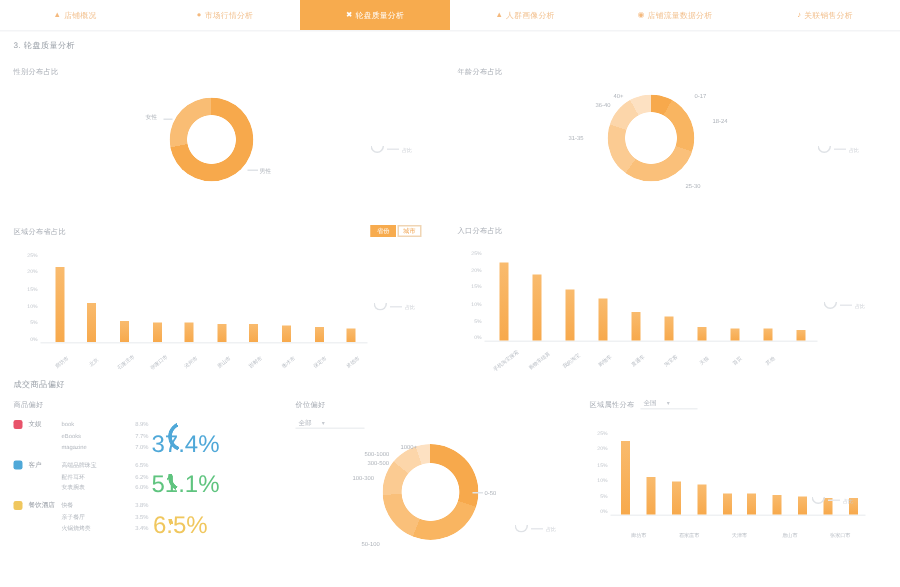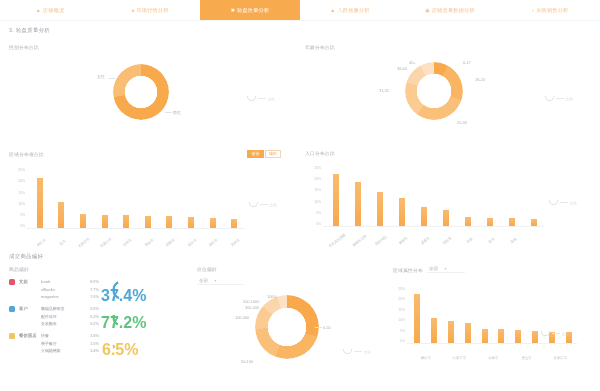--- a/index.html
+++ b/index.html
@@ -64,21 +64,21 @@
   .axisline{position:absolute;background:#eff1f3;height:1px;}
 
   
   .blip{position:absolute;display:flex;align-items:center;gap:2px;}
   .blip .arc{width:7px;height:4px;border:1px solid #dfe2e6;border-top:none;
              border-radius:0 0 7px 7px;}
   .blip .bt{font-size:3.4px;color:#c8ccd2;}
   .blip .bl{width:8px;height:1px;background:#e6e8ec;}
 
   
-  .pref-rows{display:flex;flex-direction:column;gap:0;font-weight:bold;}
+  .pref-rows{display:flex;flex-direction:column;gap:0;}
   .pref-row{display:flex;align-items:flex-start;padding:3px 0 2px 0;}
   .pref-ico{width:6px;height:6px;border-radius:1.5px;margin:0 4px 0 9px;flex:none;}
   .pref-cat{width:22px;font-size:4.4px;color:#9ba0a8;flex:none;}
   .pref-items{flex:none;width:58px;display:flex;flex-direction:column;gap:2.5px;}
   .pref-item{display:flex;justify-content:space-between;font-size:3.9px;color:#b3b8bf;}
   .pref-item .pv{color:#c0c5cc;}
   .gauge-cell{flex:none;width:46px;display:flex;align-items:center;justify-content:center;
               position:relative;height:22px;}
   .gauge{width:20px;height:20px;border-radius:50%;position:relative;}
 </style>
@@ -349,21 +349,21 @@
           </div>
           <div class="pref-item">
             <span>女表腕表</span>
             <span class="pv">6.0%</span>
           </div>
         </div>
         <div class="gauge-cell">
           <div class="gauge" style="background:conic-gradient(from 210deg,#5fc47f 0 20.4%, transparent 20.4% 100%);
                -webkit-mask:radial-gradient(circle, transparent 0 7.2px, #000 7.6px);
                        mask:radial-gradient(circle, transparent 0 7.2px, #000 7.6px);"></div>
-          <div class="gtxt" style="color:#5fc47f;left:2px;top:8px;position:absolute;">77.2%</div>
+          <div class="gtxt" style="color:#5fc47f;left:2px;top:8px;position:absolute;">51.1%</div>
         </div>
       </div>
 
       <div class="pref-row">
         <div class="pref-ico" style="background:#f0c75e;"></div>
         <div class="pref-cat">餐饮酒店</div>
         <div class="pref-items">
           <div class="pref-item">
             <span>快餐</span>
             <span class="pv">3.8%</span>

